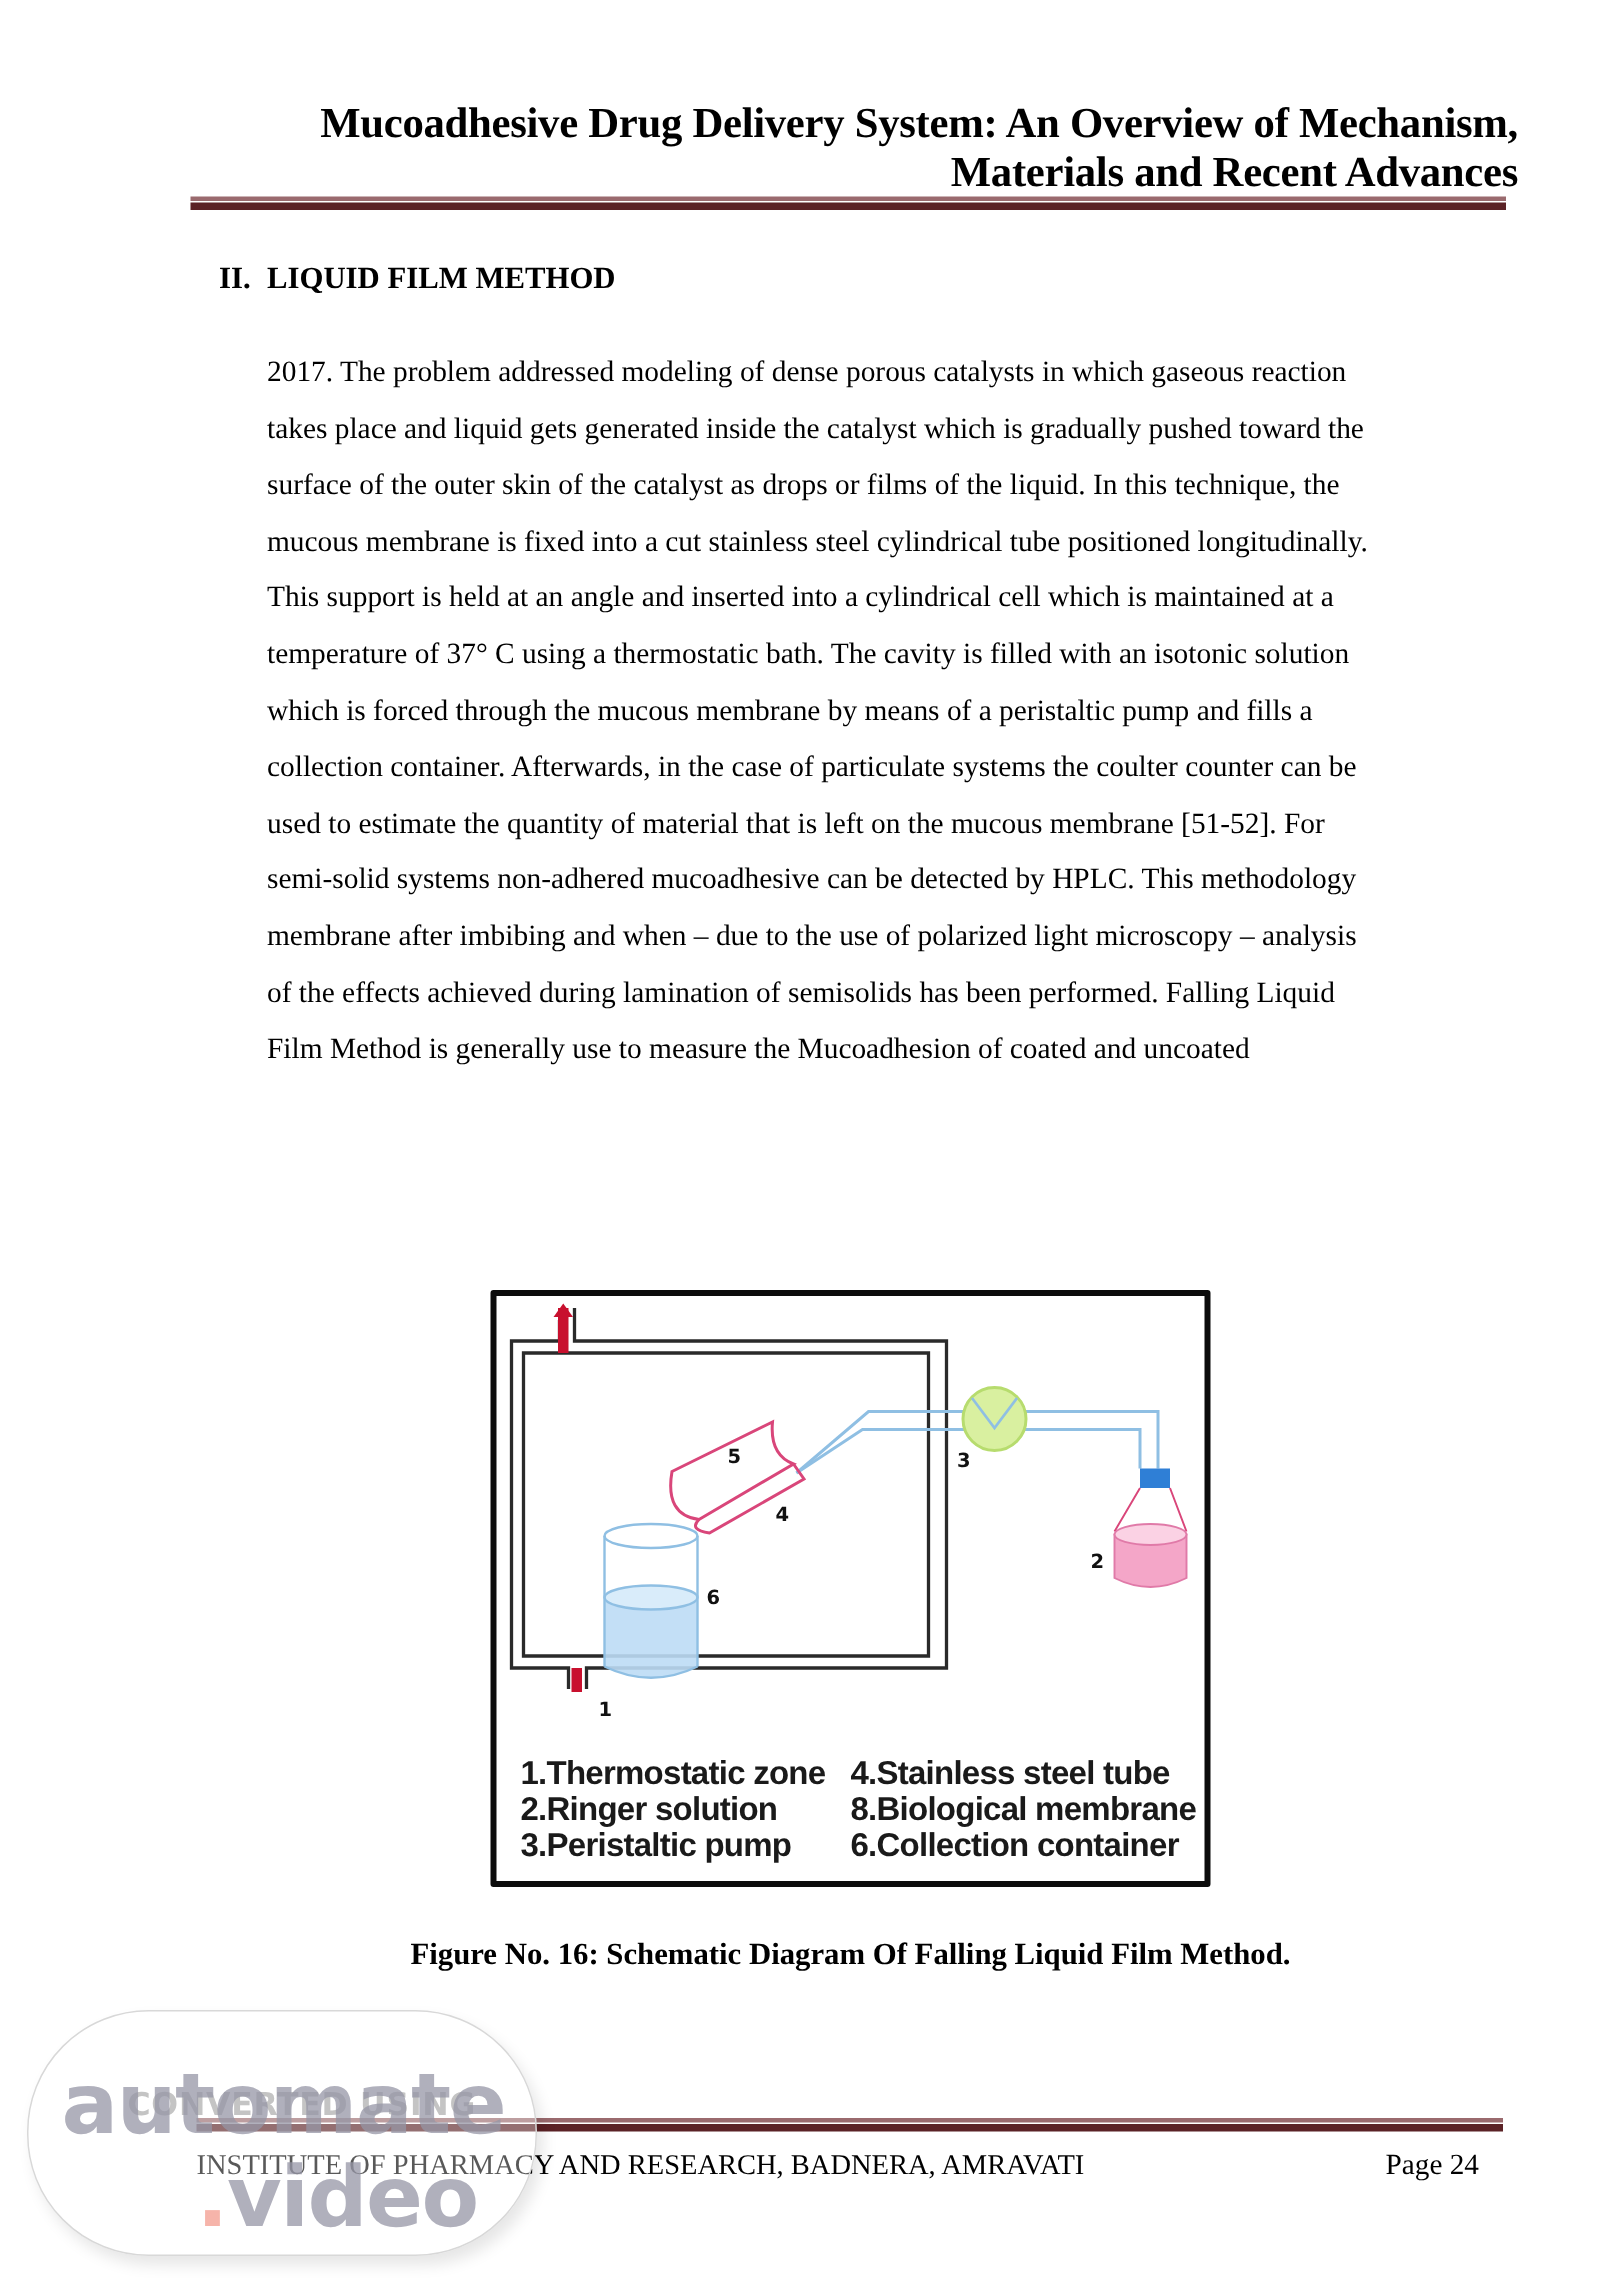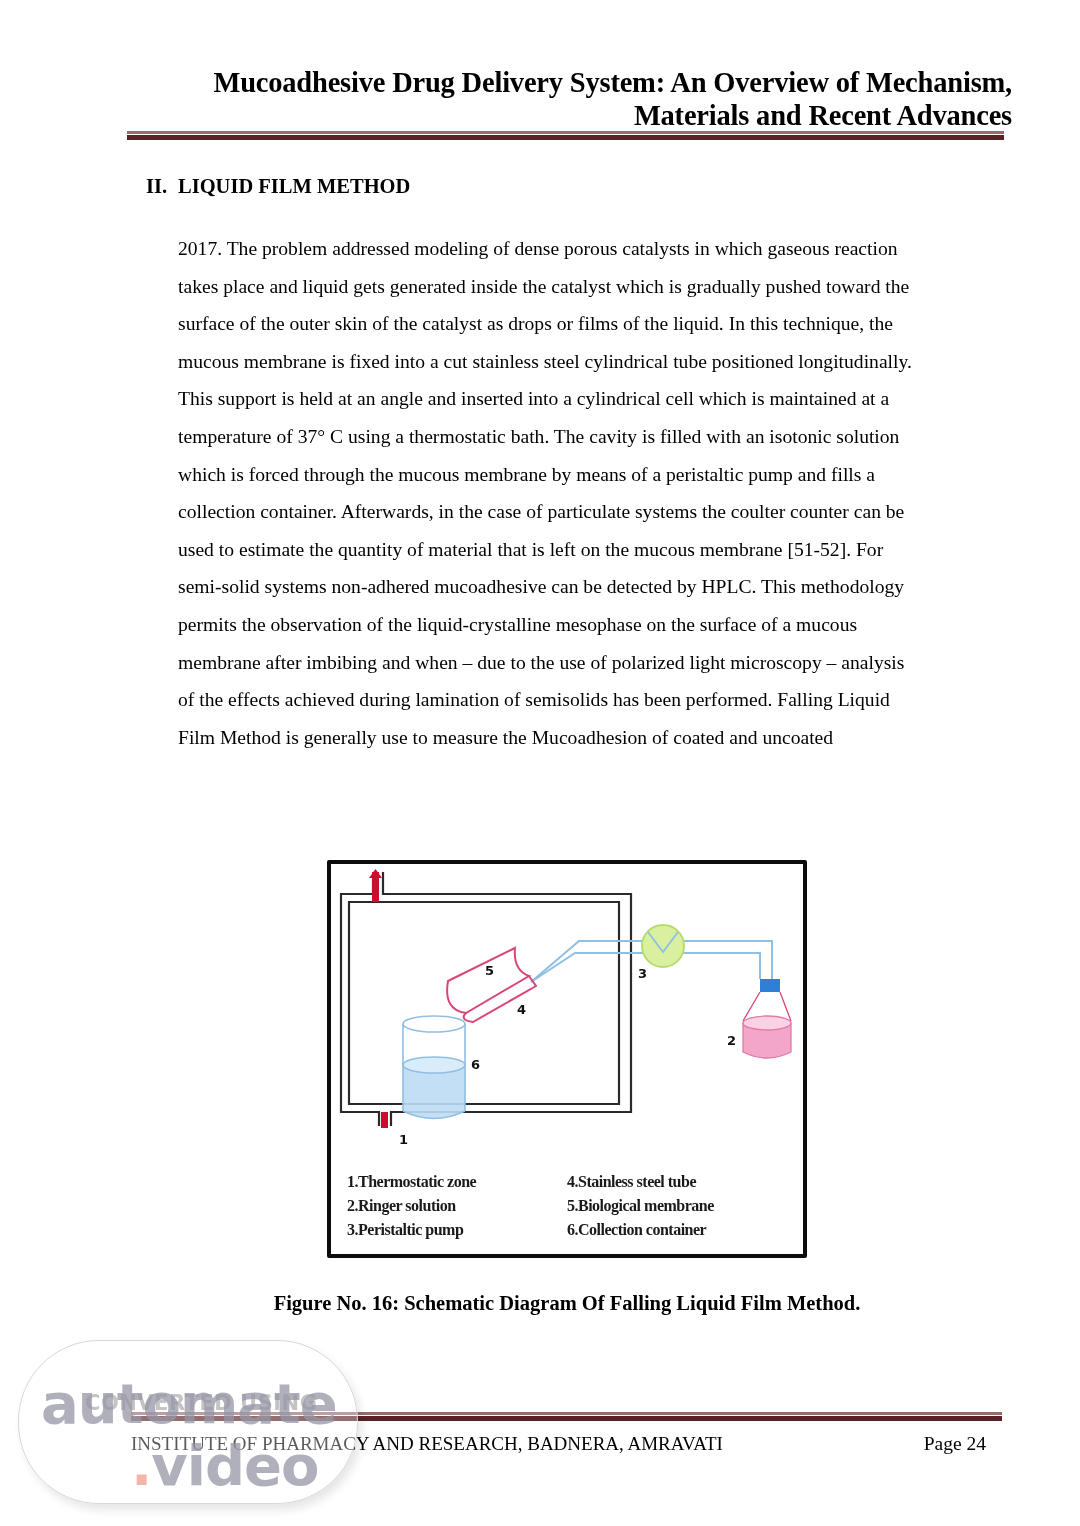--- a/index.html
+++ b/index.html
@@ -6,21 +6,21 @@
   body { width:1080px; height:1526px; position:relative; overflow:hidden; font-family:"Liberation Serif", serif; color:#000; }
   .header-title { position:absolute; left:120px; top:66px; width:892px; text-align:right; font-weight:bold; font-size:28.5px; line-height:33px; letter-spacing:-0.2px; }
   .rule-thin { position:absolute; left:127px; width:877px; height:3px; background:#9a6a6e; }
   .rule-thick { position:absolute; left:127px; width:877px; height:5px; background:#5b2226; }
   .section-heading { position:absolute; left:146px; top:175px; font-weight:bold; font-size:20.5px; }
   .section-heading .num { display:inline-block; width:32px; }
   .body-text { position:absolute; left:178px; top:230px; width:830px; font-size:19.6px; line-height:37.6px; }
   .body-text .line { white-space:nowrap; height:37.6px; }
   .figure { position:absolute; left:327px; top:860px; width:472px; height:390px; border:4px solid #0c0c0c; border-radius:2px; background:#fff; }
   .figure svg { position:absolute; left:0; top:0; }
-  .legend { position:absolute; left:16px; top:306px; font-family:Liberation Serif, serif; font-weight:bold; font-size:16px; line-height:24px; color:#1a1a1a; letter-spacing:-0.5px; }
+  .legend { position:absolute; left:16px; top:306px; font-family:Liberation Sans, sans-serif; font-weight:bold; font-size:22px; line-height:24px; color:#1a1a1a; letter-spacing:-0.5px; }
   .legend.col2 { left:236px; }
   .caption { position:absolute; left:0; top:1292px; width:1134px; text-align:center; font-weight:bold; font-size:20.5px; }
   .footer-text { position:absolute; left:131px; top:1433px; font-size:19px; }
   .footer-page { position:absolute; right:94px; top:1433px; font-size:19.5px; }
   .watermark { position:absolute; left:18px; top:1340px; width:338px; height:162px; border-radius:81px; border:1px solid #d8d8d8; box-shadow:4px 6px 10px rgba(0,0,0,0.10); background:rgba(255,255,255,0.35); font-family:"DejaVu Sans", sans-serif; }
   .wm-top { position:absolute; left:66px; top:12px; font-size:21px; font-weight:bold; color:#c4c4c4; letter-spacing:0.5px;margin-top:38px; }
   .wm-mid { position:absolute; left:22px; top:30px; font-size:56px; font-weight:bold; color:rgba(150,150,165,0.75); letter-spacing:-1px; }
   .wm-bot { position:absolute; left:112px; top:92px; font-size:56px; font-weight:bold; color:rgba(150,150,165,0.75); letter-spacing:-1px; }
   .wm-dot { color:#f6b4aa; }
 </style>
@@ -42,21 +42,20 @@
   <div class="line">2017. The problem addressed modeling of dense porous catalysts in which gaseous reaction</div>
   <div class="line">takes place and liquid gets generated inside the catalyst which is gradually pushed toward the</div>
   <div class="line">surface of the outer skin of the catalyst as drops or films of the liquid. In this technique, the</div>
   <div class="line">mucous membrane is fixed into a cut stainless steel cylindrical tube positioned longitudinally.</div>
   <div class="line">This support is held at an angle and inserted into a cylindrical cell which is maintained at a</div>
   <div class="line">temperature of 37° C using a thermostatic bath. The cavity is filled with an isotonic solution</div>
   <div class="line">which is forced through the mucous membrane by means of a peristaltic pump and fills a</div>
   <div class="line">collection container. Afterwards, in the case of particulate systems the coulter counter can be</div>
   <div class="line">used to estimate the quantity of material that is left on the mucous membrane [51-52]. For</div>
   <div class="line">semi-solid systems non-adhered mucoadhesive can be detected by HPLC. This methodology</div>
-  <div class="line">permits the observation of the liquid-crystalline mesophase on the surface of a mucous</div>
   <div class="line">membrane after imbibing and when – due to the use of polarized light microscopy – analysis</div>
   <div class="line">of the effects achieved during lamination of semisolids has been performed. Falling Liquid</div>
   <div class="line">Film Method is generally use to measure the Mucoadhesion of coated and uncoated</div>
 </div>
 
 <div class="figure">
   <svg width="472" height="390" viewBox="0 0 472 390">
 
     <g fill="none" stroke="#2a2a2a" stroke-width="2.2">
       <path d="M 42 16 L 42 30 L 10 30 L 10 248 L 48 248 L 48 262"></path>
@@ -111,21 +110,21 @@
       <text x="140" y="205">6</text>
     </g>
   </svg>
   <div class="legend">
     <div>1.Thermostatic zone</div>
     <div>2.Ringer solution</div>
     <div>3.Peristaltic pump</div>
   </div>
   <div class="legend col2">
     <div>4.Stainless steel tube</div>
-    <div>5.Biological membrane</div>
+    <div>8.Biological membrane</div>
     <div>6.Collection container</div>
   </div>
 </div>
 
 <div class="caption">Figure No. 16: Schematic Diagram Of Falling Liquid Film Method.</div>
 
 <div class="rule-thin" style="top:1412px; left:131px; width:871px;"></div>
 <div class="rule-thick" style="top:1416px; left:131px; width:871px;"></div>
 <div class="footer-text">INSTITUTE OF PHARMACY AND RESEARCH, BADNERA, AMRAVATI</div>
 <div class="footer-page">Page 24</div>

